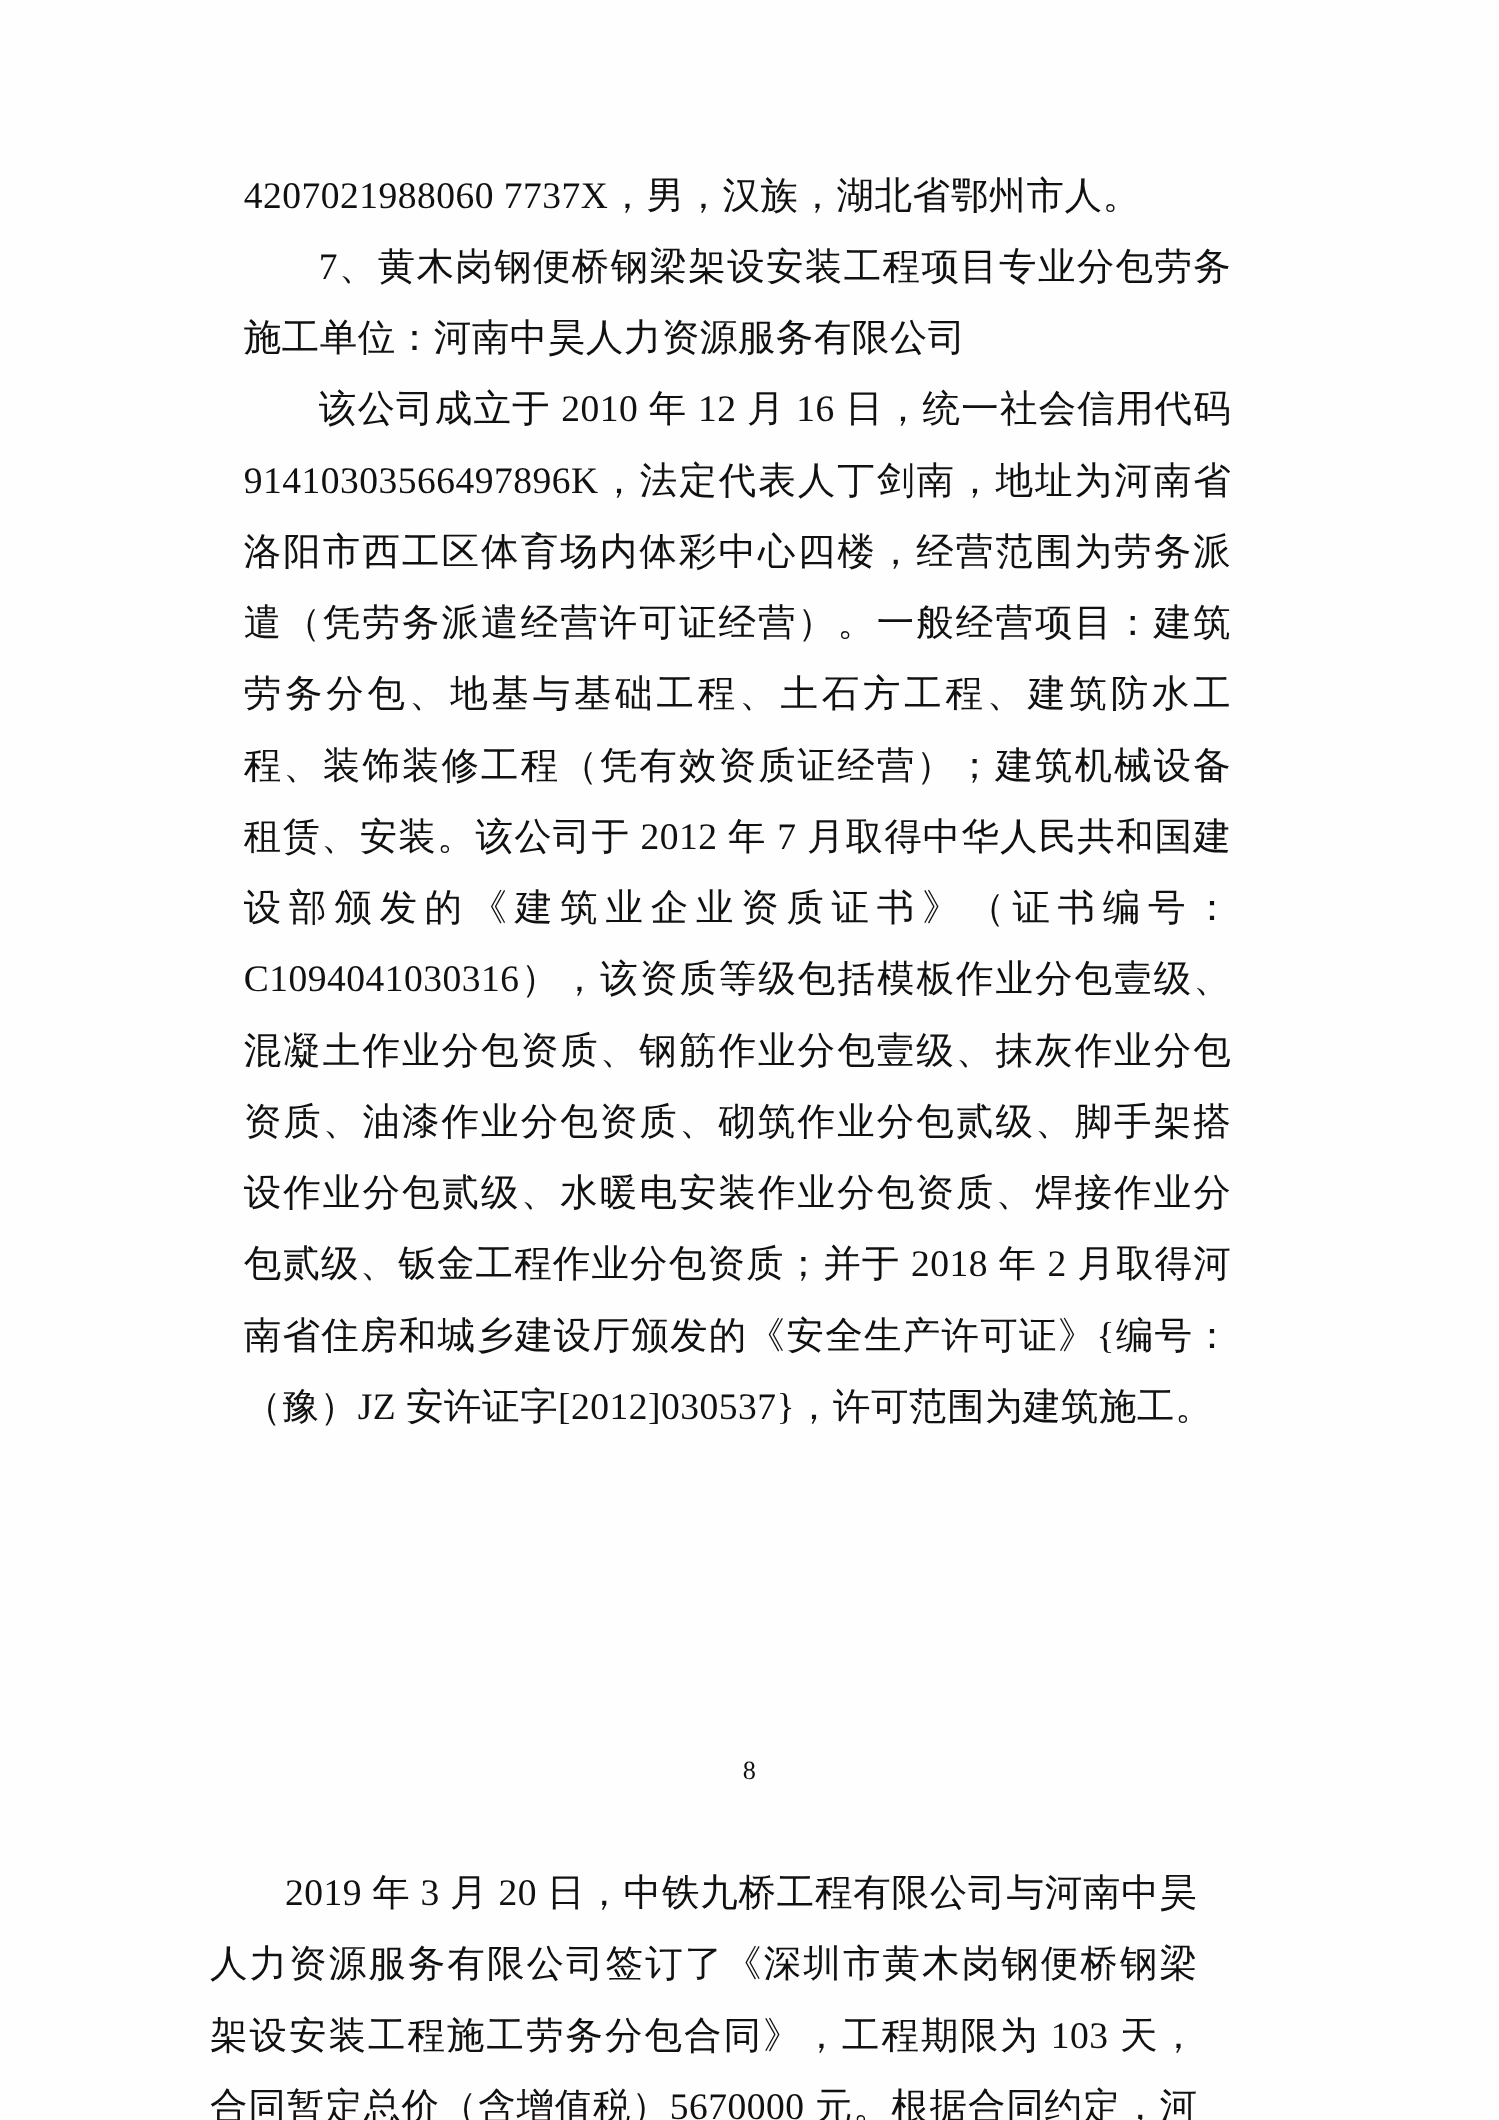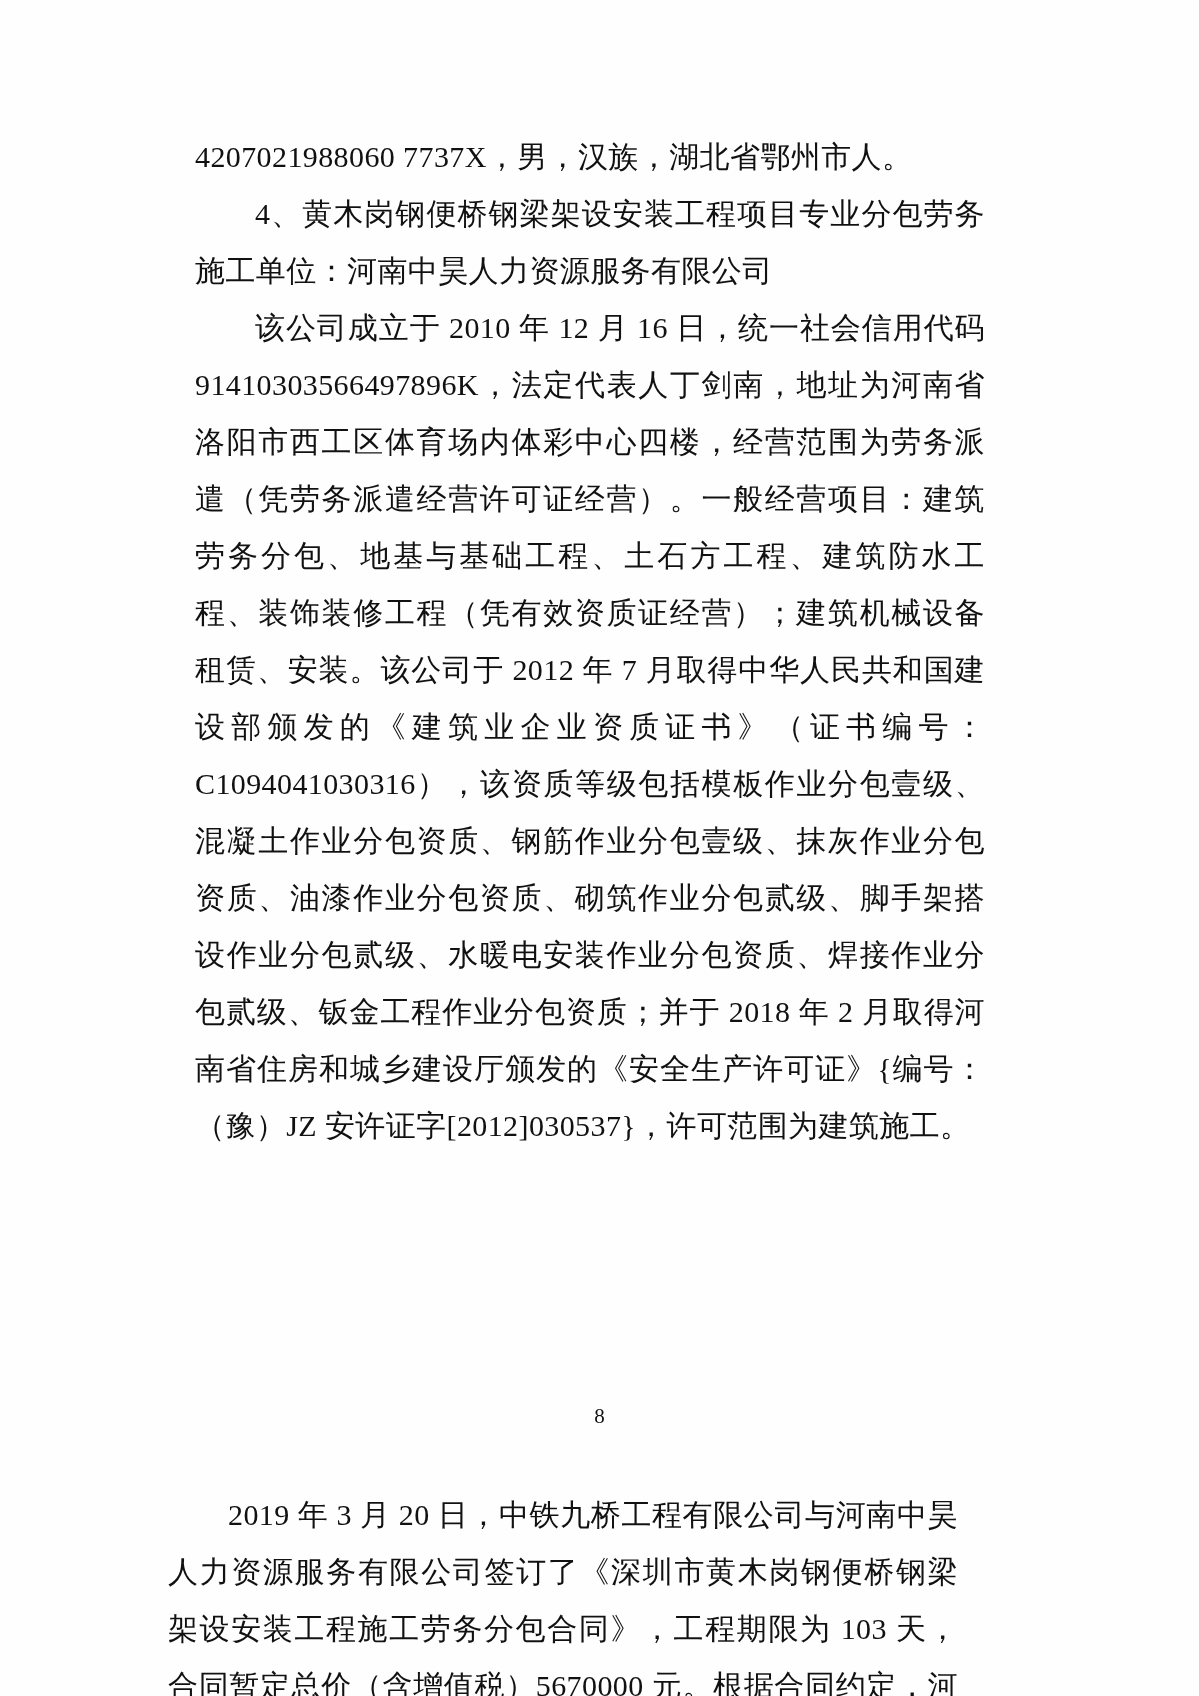--- a/index.html
+++ b/index.html
@@ -56,21 +56,21 @@
     width: 790px;
   }
 </style>
 </head>
 <body>
 
 <div class="page">
 
   <div class="content">
     <p class="para">4207021988060 7737X，男，汉族，湖北省鄂州市人。</p>
-    <p class="para indent">4、黄木岗钢便桥钢梁架设安装工程项目专业分包劳务施工单位：河南中昊人力资源服务有限公司</p>
+    <p class="para indent">7、黄木岗钢便桥钢梁架设安装工程项目专业分包劳务施工单位：河南中昊人力资源服务有限公司</p>
     <p class="para indent">该公司成立于 2010 年 12 月 16 日，统一社会信用代码 91410303566497896K，法定代表人丁剑南，地址为河南省洛阳市西工区体育场内体彩中心四楼，经营范围为劳务派遣（凭劳务派遣经营许可证经营）。一般经营项目：建筑劳务分包、地基与基础工程、土石方工程、建筑防水工程、装饰装修工程（凭有效资质证经营）；建筑机械设备租赁、安装。该公司于 2012 年 7 月取得中华人民共和国建设部颁发的《建筑业企业资质证书》（证书编号：C1094041030316），该资质等级包括模板作业分包壹级、混凝土作业分包资质、钢筋作业分包壹级、抹灰作业分包资质、油漆作业分包资质、砌筑作业分包贰级、脚手架搭设作业分包贰级、水暖电安装作业分包资质、焊接作业分包贰级、钣金工程作业分包资质；并于 2018 年 2 月取得河南省住房和城乡建设厅颁发的《安全生产许可证》{编号：（豫）JZ 安许证字[2012]030537}，许可范围为建筑施工。</p>
   </div>
 
   <div class="tail">
     <p class="para indent">2019 年 3 月 20 日，中铁九桥工程有限公司与河南中昊人力资源服务有限公司签订了《深圳市黄木岗钢便桥钢梁架设安装工程施工劳务分包合同》，工程期限为 103 天，合同暂定总价（含增值税）5670000 元。根据合同约定，河南中</p>
   </div>
 
   <div class="page-number">8</div>
 
 </div>

